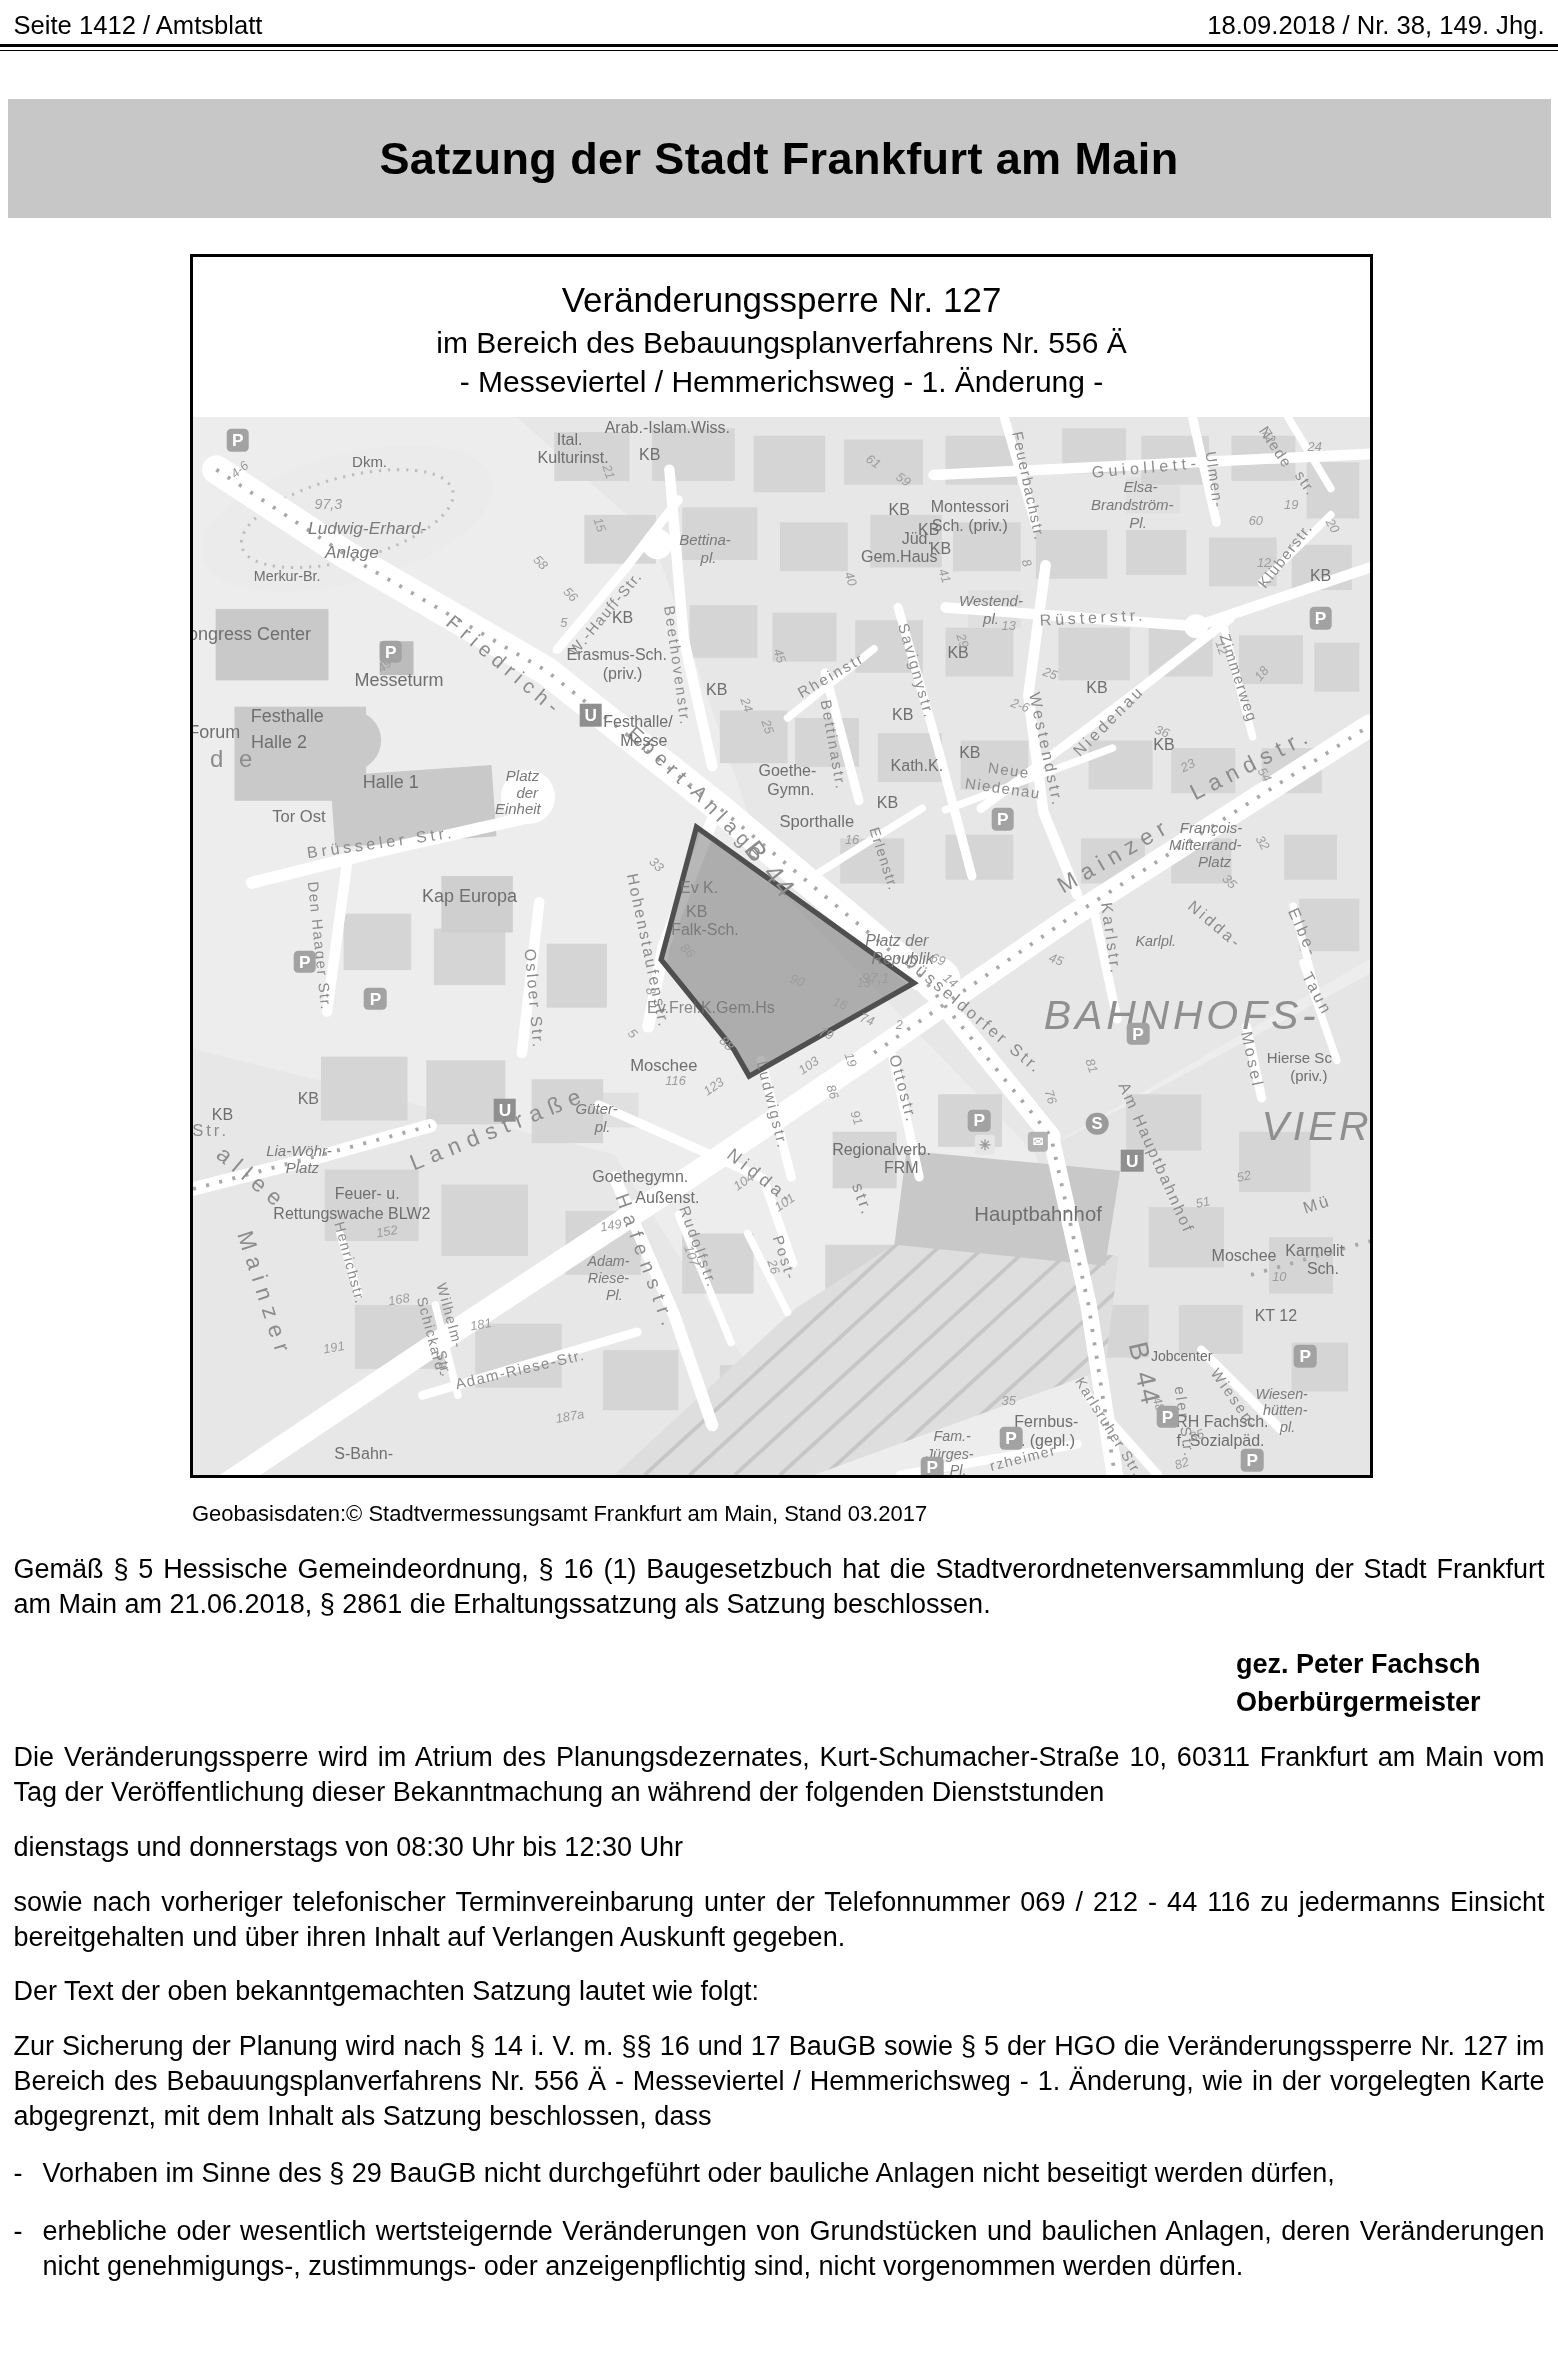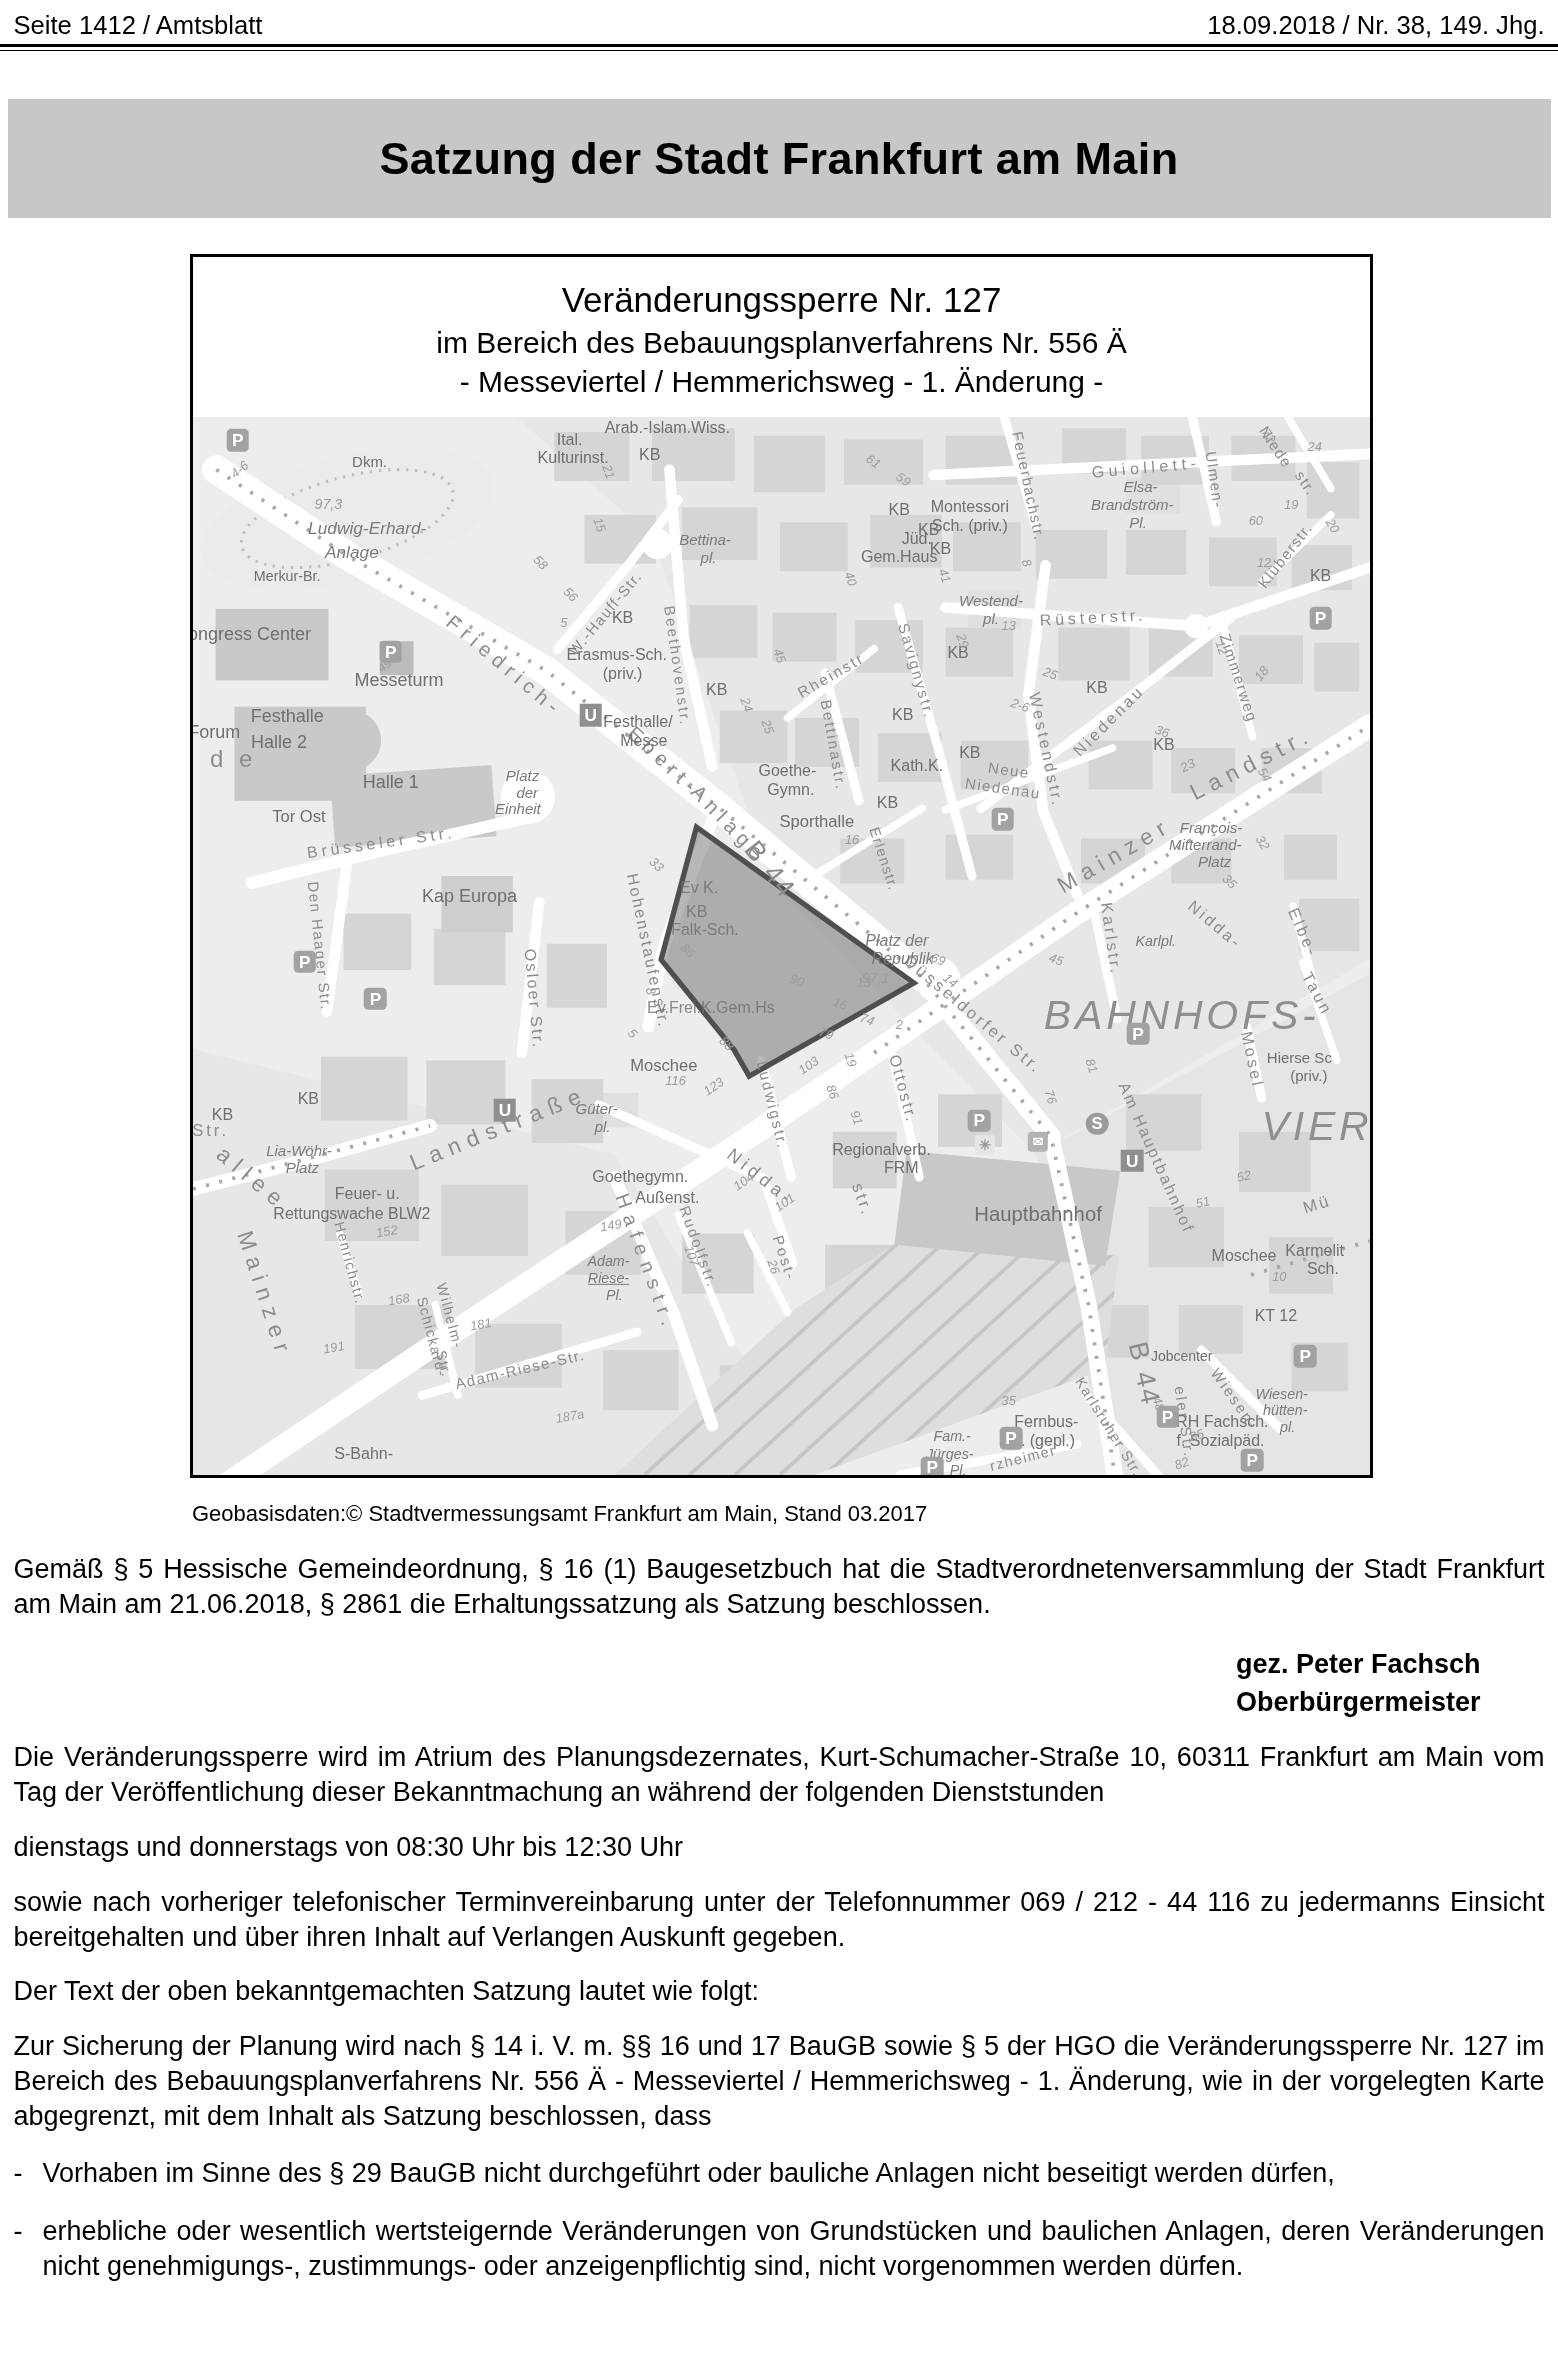--- a/index.html
+++ b/index.html
@@ -338,21 +338,21 @@
       <span class="ml it" style="left: 9%; top: 69.3%; font-size: 15px; transform: translate(-50%, -50%) rotate(0deg);">Lia-Wöhr-</span>
       <span class="ml it" style="left: 9.3%; top: 70.9%; font-size: 15px; transform: translate(-50%, -50%) rotate(0deg);">Platz</span>
       <span class="ml pl" style="left: 14.8%; top: 73.4%; font-size: 16px; transform: translate(-50%, -50%) rotate(0deg);">Feuer- u.</span>
       <span class="ml pl" style="left: 13.5%; top: 75.3%; font-size: 16px; transform: translate(-50%, -50%) rotate(0deg);">Rettungswache BLW2</span>
       <span class="ml st" style="left: 13.3%; top: 80%; font-size: 14.3px; letter-spacing: 1.5px; transform: translate(-50%, -50%) rotate(75deg);">Henrichstr.</span>
       <span class="ml st" style="left: 21.8%; top: 85%; font-size: 14.3px; letter-spacing: 1.5px; transform: translate(-50%, -50%) rotate(75deg);">Wilhelm-</span>
       <span class="ml st" style="left: 20.3%; top: 87%; font-size: 14.3px; letter-spacing: 1.5px; transform: translate(-50%, -50%) rotate(75deg);">Schickard-</span>
       <span class="ml st" style="left: 21.3%; top: 89.5%; font-size: 14.3px; letter-spacing: 1.5px; transform: translate(-50%, -50%) rotate(75deg);">Str.</span>
       <span class="ml st" style="left: 27.8%; top: 90%; font-size: 15px; letter-spacing: 1.5px; transform: translate(-50%, -50%) rotate(-13deg);">Adam-Riese-Str.</span>
       <span class="ml it" style="left: 35.3%; top: 79.8%; font-size: 14.3px; transform: translate(-50%, -50%) rotate(0deg);">Adam-</span>
-      <span class="ml it" style="left: 35.3%; top: 81.4%; font-size: 14.3px; transform: translate(-50%, -50%) rotate(0deg); text-decoration: underline;">Riese-</span>
+      <span class="ml it" style="left: 35.3%; top: 81.4%; font-size: 14.3px; transform: translate(-50%, -50%) rotate(0deg);">Riese-</span>
       <span class="ml it" style="left: 35.8%; top: 83%; font-size: 14.3px; transform: translate(-50%, -50%) rotate(0deg);">Pl.</span>
       <span class="ml st" style="left: 6%; top: 83%; font-size: 22.6px; letter-spacing: 7.5px; transform: translate(-50%, -50%) rotate(72deg);">Mainzer</span>
       <span class="ml st" style="left: 26%; top: 67.3%; font-size: 22.6px; letter-spacing: 7.5px; transform: translate(-50%, -50%) rotate(-22deg);">Landstraße</span>
       <span class="ml st" style="left: 48.3%; top: 71.8%; font-size: 18px; letter-spacing: 4.5px; transform: translate(-50%, -50%) rotate(38deg);">Nidda-</span>
       <span class="ml st" style="left: 56.8%; top: 74%; font-size: 16.6px; letter-spacing: 3px; transform: translate(-50%, -50%) rotate(70deg);">str.</span>
       <span class="ml st" style="left: 50.3%; top: 79.5%; font-size: 15px; letter-spacing: 2.3px; transform: translate(-50%, -50%) rotate(72deg);">Post-</span>
       <span class="ml pl" style="left: 14.5%; top: 98%; font-size: 16px; transform: translate(-50%, -50%) rotate(0deg);">S-Bahn-</span>
       <span class="ml it" style="left: 64.5%; top: 96.3%; font-size: 14.3px; transform: translate(-50%, -50%) rotate(0deg);">Fam.-</span>
       <span class="ml it" style="left: 64.3%; top: 98%; font-size: 14.3px; transform: translate(-50%, -50%) rotate(0deg);">Jürges-</span>
       <span class="ml it" style="left: 65%; top: 99.5%; font-size: 14.3px; transform: translate(-50%, -50%) rotate(0deg);">Pl.</span>

